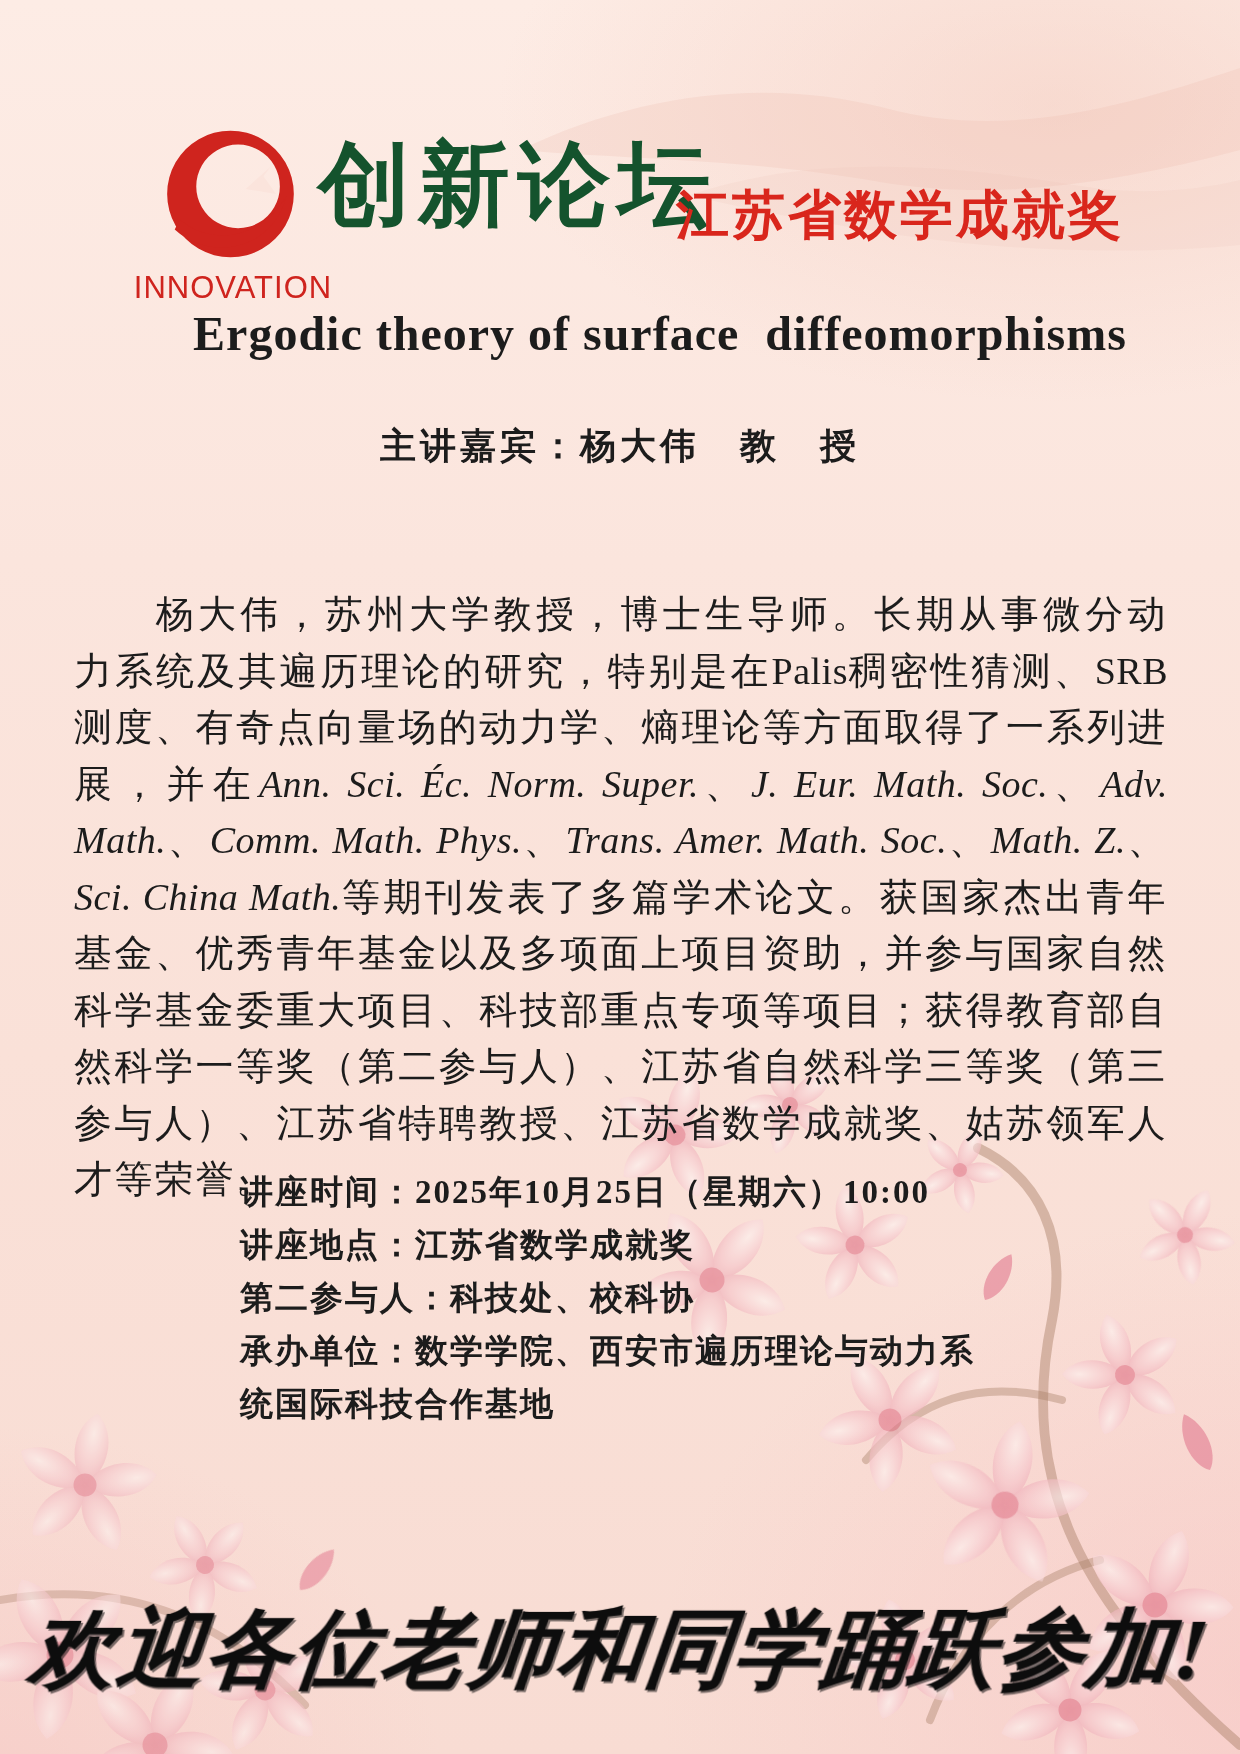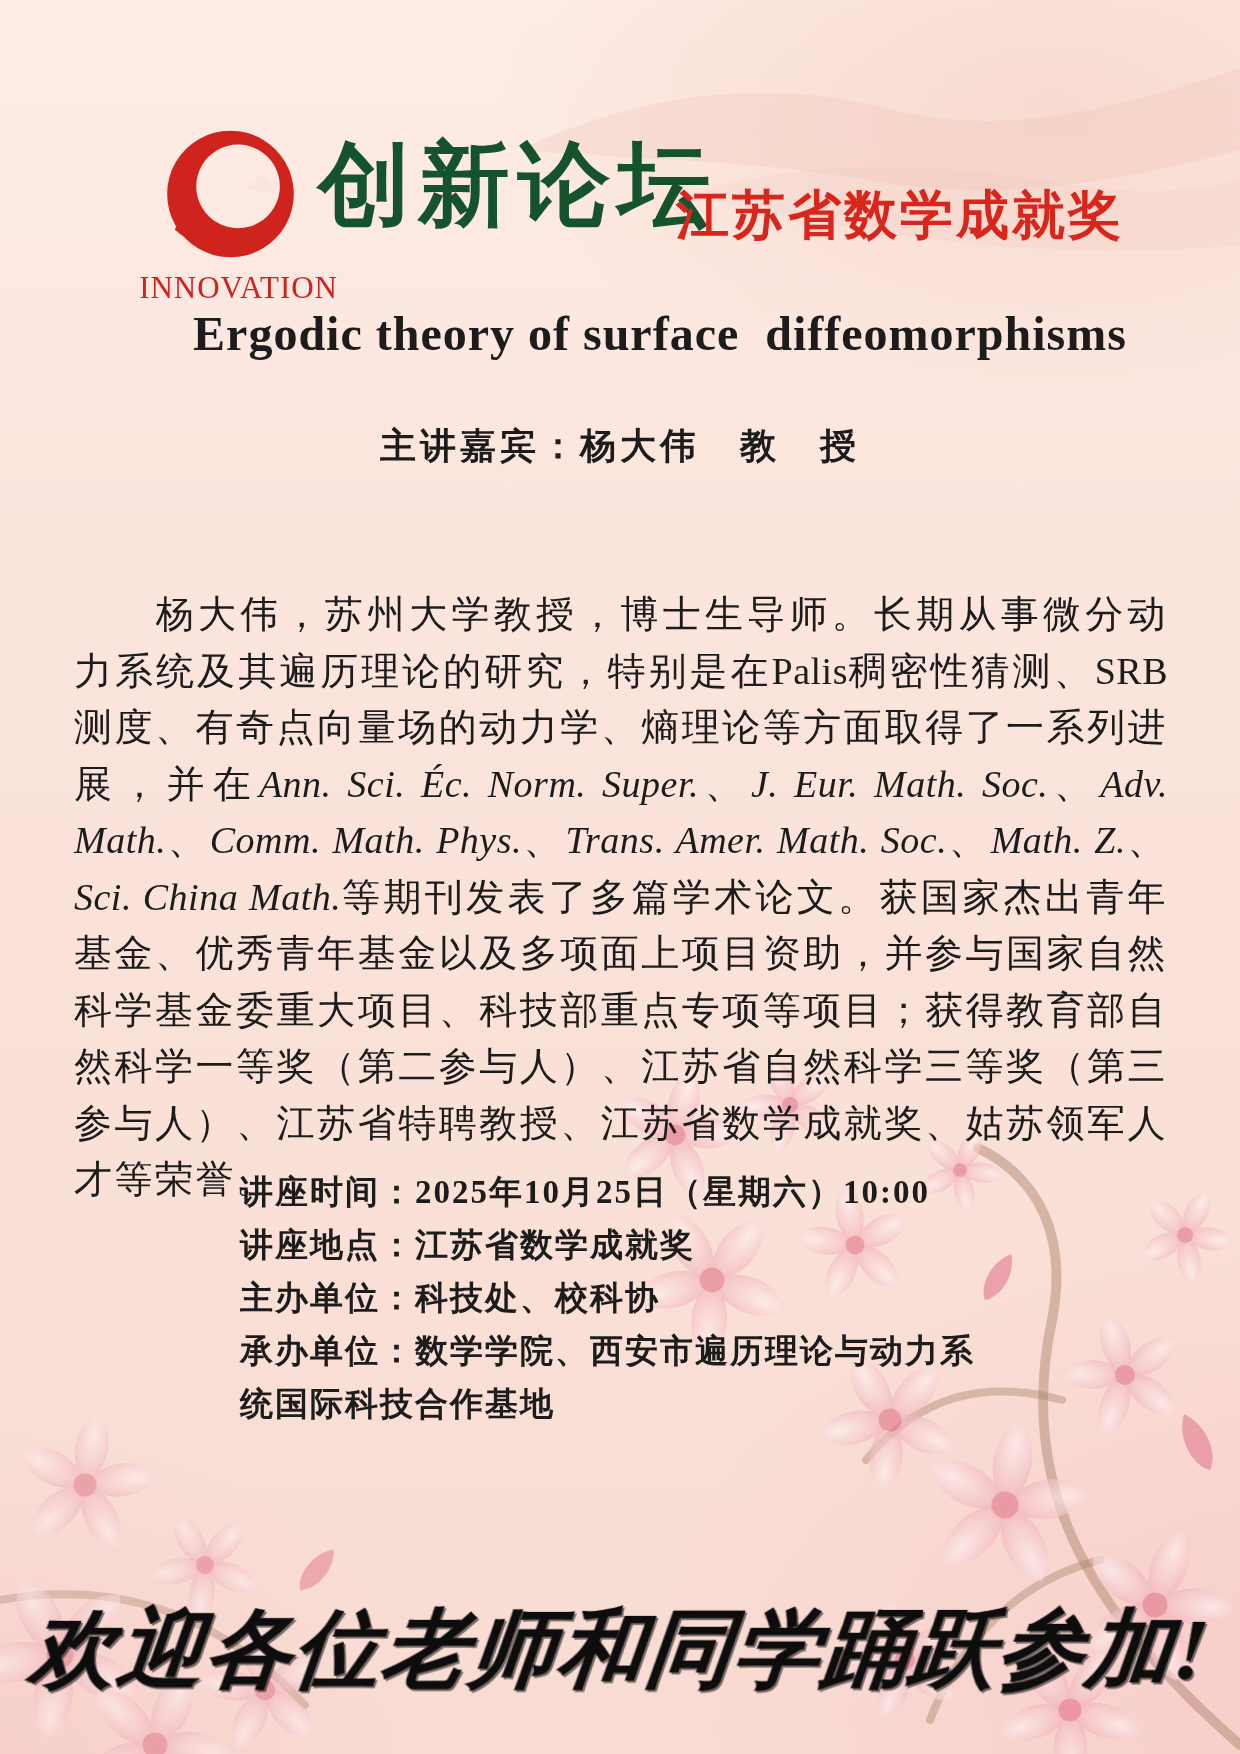--- a/index.html
+++ b/index.html
@@ -12,21 +12,21 @@
       radial-gradient(720px 560px at -2% 102%, rgba(246,196,194,0.55), rgba(246,196,194,0) 65%),
       radial-gradient(980px 760px at 102% 96%, rgba(247,192,193,0.5), rgba(247,192,193,0) 62%),
       linear-gradient(180deg, #fdece5 0%, #fbe5dd 32%, #fae1d8 60%, #f8dcd3 100%);
   }
   .deco { position:absolute; left:0; top:0; width:1240px; height:1754px; z-index:0; pointer-events:none; }
   .layer { position:absolute; z-index:2; }
 
   
   .logo-block { left:128px; top:118px; width:210px; text-align:center; }
   .logo-mark svg { width:170px; height:152px; display:block; margin:0 auto; }
-  .logo-text { font-size:31px; color:#cf241e; letter-spacing:1px; margin-top:0px; font-family:Liberation Serif, serif;text-align:right; }
+  .logo-text { font-size:31px; color:#cf241e; letter-spacing:1px; margin-top:0px; font-family:Liberation Sans, sans-serif; }
 
   .forum-title {
     left:318px; top:134px; font-family:"Liberation Sans","DejaVu Sans",sans-serif;
     font-weight:900; font-size:92px; color:#14532d; letter-spacing:8px; line-height:1.1;
   }
   .lecture-no {
     left:676px; top:180px; font-family:"Liberation Sans","DejaVu Sans",sans-serif;
     font-weight:900; font-size:53px; color:#d9261c; letter-spacing:3px;
   }
 
@@ -142,18 +142,18 @@
 
 <div class="layer speakers">
   <div>主讲嘉宾：杨大伟　教　授</div>
 </div>
 
 <div class="layer bio"><span class="seg-cn">杨大伟，苏州大学教授，博士生导师。长期从事微分动力系统及其遍历理论的研究，特别是在</span><span class="seg-latin">Palis</span><span class="seg-cn">稠密性猜测、</span><span class="seg-latin">SRB</span><span class="seg-cn">测度、有奇点向量场的动力学、熵理论等方面取得了一系列进展，并在</span><span class="seg-italic">Ann. Sci. Éc. Norm. Super.</span><span class="seg-cn">、</span><span class="seg-italic">J. Eur. Math. Soc.</span><span class="seg-cn">、</span><span class="seg-italic">Adv. Math.</span><span class="seg-cn">、</span><span class="seg-italic">Comm. Math. Phys.</span><span class="seg-cn">、</span><span class="seg-italic">Trans. Amer. Math. Soc.</span><span class="seg-cn">、</span><span class="seg-italic">Math. Z.</span><span class="seg-cn">、</span><span class="seg-italic">Sci. China Math.</span><span class="seg-cn">等期刊发表了多篇学术论文。获国家杰出青年基金、优秀青年基金以及多项面上项目资助，并参与国家自然科学基金委重大项目、科技部重点专项等项目；获得教育部自然科学一等奖（第二参与人）、江苏省自然科学三等奖（第三参与人）、江苏省特聘教授、江苏省数学成就奖、姑苏领军人才等荣誉。</span></div>
 
 <div class="layer details">
   <div class="dline">讲座时间：2025年10月25日（星期六）10:00</div>
   <div class="dline">讲座地点：江苏省数学成就奖</div>
-  <div class="dline">主办单位：科技处、校科协</div>
+  <div class="dline">第二参与人：科技处、校科协</div>
   <div class="dline">承办单位：数学学院、西安市遍历理论与动力系</div>
   <div class="dline">统国际科技合作基地</div>
 </div>
 
 <div class="layer footer">欢迎各位老师和同学踊跃参加!</div>
 
 </body></html>

